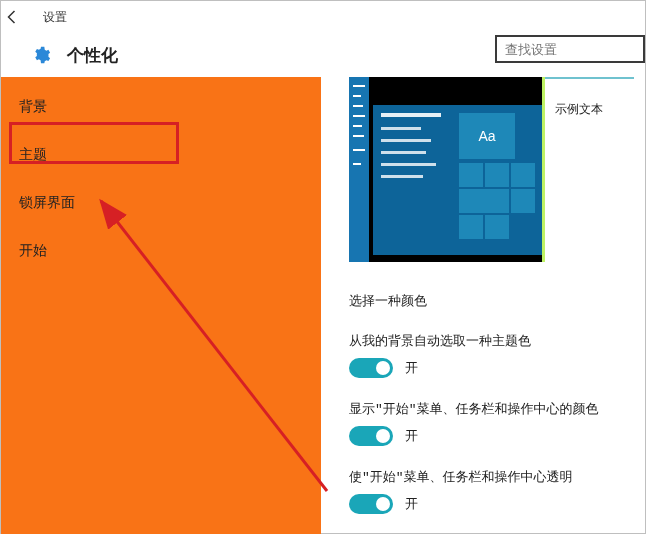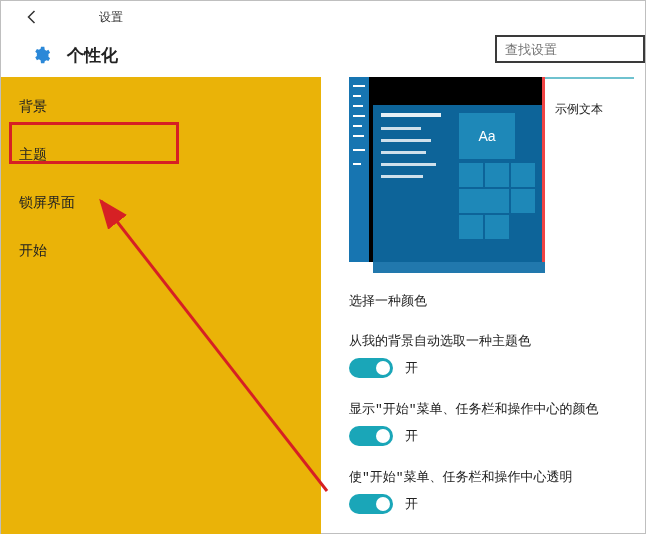--- a/index.html
+++ b/index.html
@@ -1,39 +1,39 @@
 <!DOCTYPE html>
 <html><head>
 <meta charset="utf-8">
 <style>
   * { box-sizing: border-box; margin: 0; padding: 0; }
   html, body { width: 646px; height: 534px; font-family: "Microsoft YaHei", "Segoe UI", sans-serif; background: #fff; overflow: hidden; }
   .window { position: relative; width: 646px; height: 534px; background: #fff; border: 1px solid #bfbfbf; }
-  .titlebar { height: 32px; display: flex; align-items: center; padding: 0 20px; gap: 36px; }
+  .titlebar { height: 32px; display: flex; align-items: center; padding: 0 0; }
   .back-arrow { width: 24px; height: 24px; display: flex; align-items: center; justify-content: center; font-size: 18px; cursor: pointer; }
   .title-text { margin-left: 18px; font-size: 12px; color: #333; }
   .header { height: 44px; display: flex; align-items: center; padding-left: 28px; position: relative; }
   .gear { width: 24px; height: 24px; display: flex; align-items: center; justify-content: center; font-size: 18px; color: #2b88d8; }
   .header-title { margin-left: 14px; font-size: 17px; font-weight: 600; color: #222; }
   .search-wrap { position: absolute; right: 0; top: 34px; width: 150px; height: 28px; border: 2px solid #3a3a3a; background: #fff; display: flex; align-items: center; padding: 0 8px; }
   .search-input { border: none; outline: none; font-size: 13px; color: #666; width: 100%; background: transparent; }
   .body { display: flex; height: calc(534px - 32px - 44px); }
-  .sidebar { width: 320px; padding-top: 6px; background: #eab308; }
+  .sidebar { width: 320px; padding-top: 6px; background: #f97316; }
   .sidebar-item { height: 48px; display: flex; align-items: center; padding-left: 18px; font-size: 14px; color: #222; cursor: pointer; }
   .sidebar-item.selected { background: #a7e1e7; }
   .content { flex: 1; padding: 0 0 0 28px; overflow: hidden; }
   .preview { margin-top: 0; width: 284px; position: relative; }
   .preview-black { background: #000; width: 284px; height: 185px; position: relative; }
   .preview-taskbar { position: absolute; left: 0; top: 0; width: 20px; height: 185px; background: rgba(25,130,196,0.9); }
   .preview-taskbar .tb-line { position: absolute; left: 4px; height: 2px; background: #fff; }
-  .preview-start { position: absolute; left: 24px; top: 28px; width: 172px; height: 168px; background: rgba(14,108,166,0.92); }
+  .preview-start { position: absolute; left: 24px; top: 28px; width: 172px; height: 150px; background: rgba(14,108,166,0.92); }
   .tile-big { position: absolute; left: 86px; top: 8px; width: 56px; height: 46px; background: #1e88b8; display: flex; align-items: center; justify-content: center; color: #fff; font-size: 14px; }
   .tile-grid { position: absolute; left: 86px; top: 58px; width: 76px; }
   .tile-grid div { position: absolute; background: #1e88b8; }
-  .preview-window { position: absolute; right: -1px; top: -1px; width: 92px; height: 186px; background: #ef4444; }
+  .preview-window { position: absolute; right: -1px; top: -1px; width: 92px; height: 186px; background: #bef264; }
   .preview-window-inner { position: absolute; left: 3px; top: 3px; right: 0; bottom: 0; background: #fff; }
   .preview-window-title { position: absolute; left: 3px; top: 0; right: 0; height: 18px; background: #6fc2cf; }
   .sample-text { position: absolute; left: 10px; top: 22px; font-size: 12px; color: #222; }
   .section-title { margin-top: 30px; font-size: 13px; font-weight: 400; color: #222; }
   .opt-label { margin-top: 22px; font-size: 13px; color: #222; font-family: Liberation Mono, monospace; }
   .toggle-row { margin-top: 8px; display: flex; align-items: center; gap: 12px; }
   .toggle { width: 44px; height: 20px; border-radius: 10px; background: #1aa6b8; position: relative; cursor: pointer; }
   .toggle .knob { position: absolute; right: 3px; top: 3px; width: 14px; height: 14px; border-radius: 50%; background: #fff; }
   .toggle-text { font-size: 13px; color: #222; }
   

